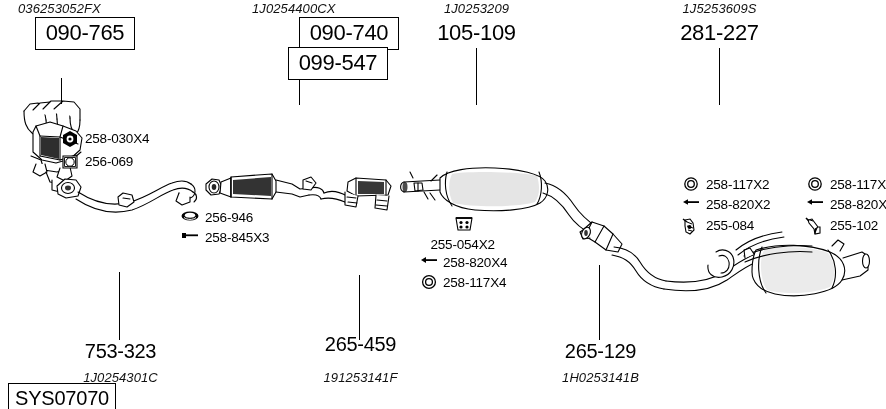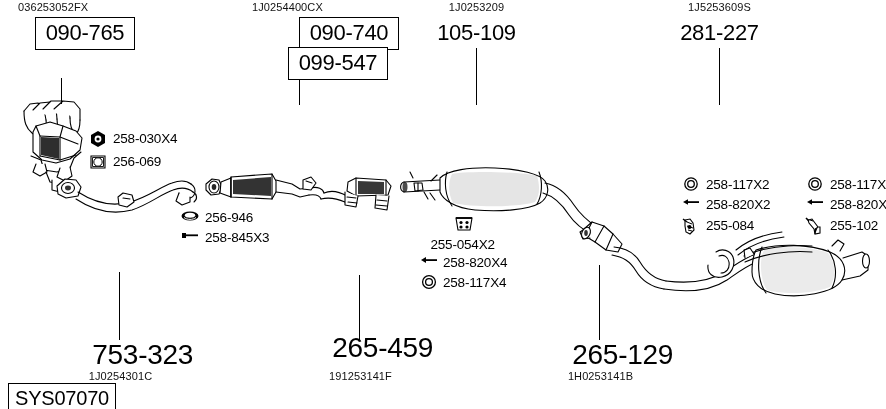--- a/index.html
+++ b/index.html
@@ -15,49 +15,50 @@
     position: relative;
     width: 886px;
     height: 409px;
     overflow: hidden;
     background: #ffffff;
   }
   .abs { position: absolute; }
 
   
   .oem-code {
-    font-size: 11px;
+    font-size: 13px;
     letter-spacing: 0.1px;
     color: #111111;
     white-space: nowrap;
     text-align: center;
+    font-style: italic;
   }
   .boxed-num {
     border: 1.6px solid #000000;
     font-size: 22px;
     font-weight: 400;
     line-height: 1;
     padding: 4px 6px 5px 6px;
     white-space: nowrap;
     text-align: center;
     background: #ffffff;
     letter-spacing: -0.3px;
   }
   .plain-num {
     font-size: 22px;
     line-height: 1;
     white-space: nowrap;
     text-align: center;
     letter-spacing: -0.3px;
   }
   .bottom-num {
-    font-size: 28px;
+    font-size: 20px;
     line-height: 1;
     white-space: nowrap;
-    text-align: right;
+    text-align: center;
     letter-spacing: -0.3px;
   }
   .leader {
     background: #000000;
     width: 1.4px;
   }
   .sys-box {
     border: 1.6px solid #000000;
     font-size: 20px;
     line-height: 1;
@@ -284,21 +285,21 @@
   <div class="abs" style="left:404px; top:1px; width:145px;">
     <div class="oem-code">1J0253209</div>
   </div>
   <div class="abs plain-num" style="left:404px; top:22px; width:145px;">105-109</div>
 
   <div class="abs" style="left:647px; top:1px; width:145px;">
     <div class="oem-code">1J5253609S</div>
   </div>
   <div class="abs plain-num" style="left:647px; top:22px; width:145px;">281-227</div>
 
-  <div class="abs" style="left:88px; top:130px;">
+  <div class="abs" style="left:60px; top:130px;">
     <div class="callout" style="margin-bottom:5px;">
       <span class="ico">
         <svg width="20" height="18" viewBox="0 0 20 18">
           <polygon points="10,1 17,5 17,13 10,17 3,13 3,5" fill="#000"></polygon>
           <circle cx="10" cy="9" r="3.4" fill="#fff"></circle>
           <circle cx="10" cy="9" r="1.6" fill="#000"></circle>
         </svg>
       </span>
       <span class="callout-label">258-030X4</span>
     </div>

